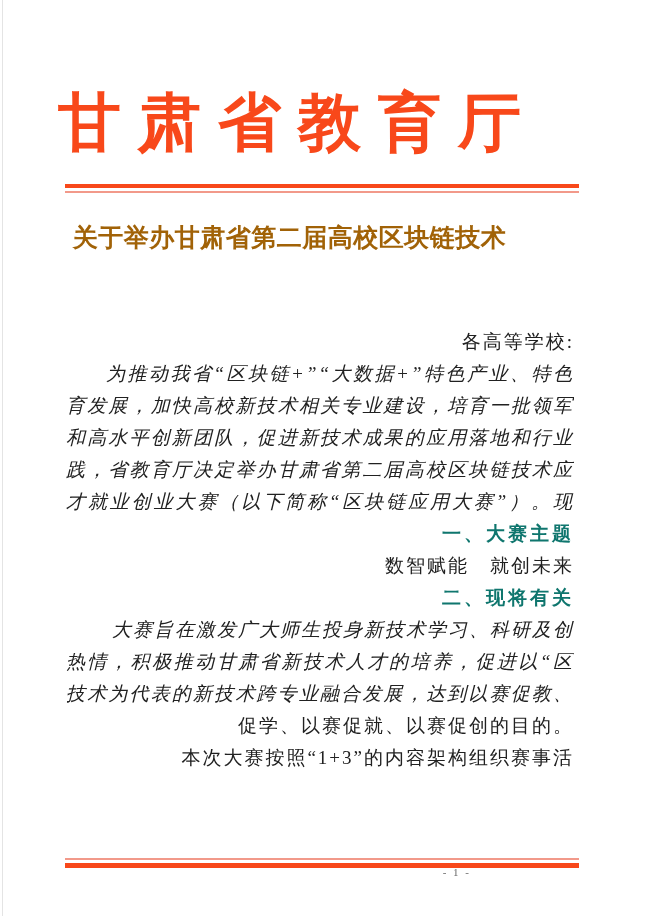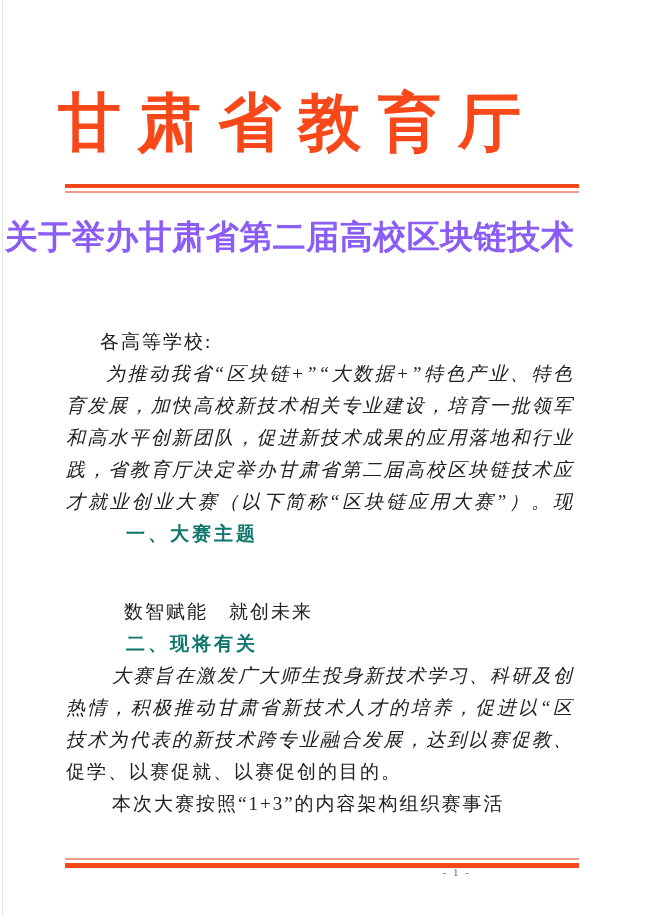--- a/index.html
+++ b/index.html
@@ -25,42 +25,42 @@
     color:var(--accent-red);
     letter-spacing:17px;padding-left:17px;
     white-space:nowrap;
   }
   .rule{position:absolute;left:65px;width:527px;}
   .rule-top-thick{top:184px;height:4px;background:var(--accent-red);}
   .rule-top-thin{top:191px;height:2px;background:var(--accent-red-light);}
   
   .doc-title{
     position:absolute;top:222px;left:0;right:0;margin:0;
-    text-align:center;color:#8b5cf6;
-    font-size:33px;font-weight:bold;line-height:31px;
+    text-align:center;color:#a16207;
+    font-size:25px;font-weight:bold;line-height:31px;
     letter-spacing:0.5px;
   }
   .doc-title .tline{display:block;}
   
   .content{
     position:absolute;top:326px;left:66px;width:508px;
     font-size:19px;line-height:32px;letter-spacing:2px;
     color:var(--ink);
   }
-  .line{height:32px;overflow:hidden;}
+  .line{height:32px;overflow:hidden;text-align:right;}
   .j{text-align:justify;text-align-last:justify;font-style:italic;}
   .salutation{text-indent:34px;}
   .ind{text-indent:40px;}
   .ind2{text-indent:46px;}
   .heading{
     font-family:"Liberation Sans","DejaVu Sans",sans-serif;
     font-weight:bold;color:#0f766e;
     padding-left:60px;letter-spacing:3px;
   }
-  .theme{padding-left:58px;margin-top:46px;}
+  .theme{padding-left:58px;}
   .h3gap{margin-top:4px;}
   
   .rule-bot-thin{top:858px;height:2px;background:var(--accent-red-light);}
   .rule-bot-thick{top:863px;height:5px;background:var(--accent-red);}
   .pagenum{
     position:absolute;top:866px;right:108px;
     font-size:11px;line-height:12px;color:#6b6b6b;
     letter-spacing:2px;white-space:nowrap;
   }
 </style>

